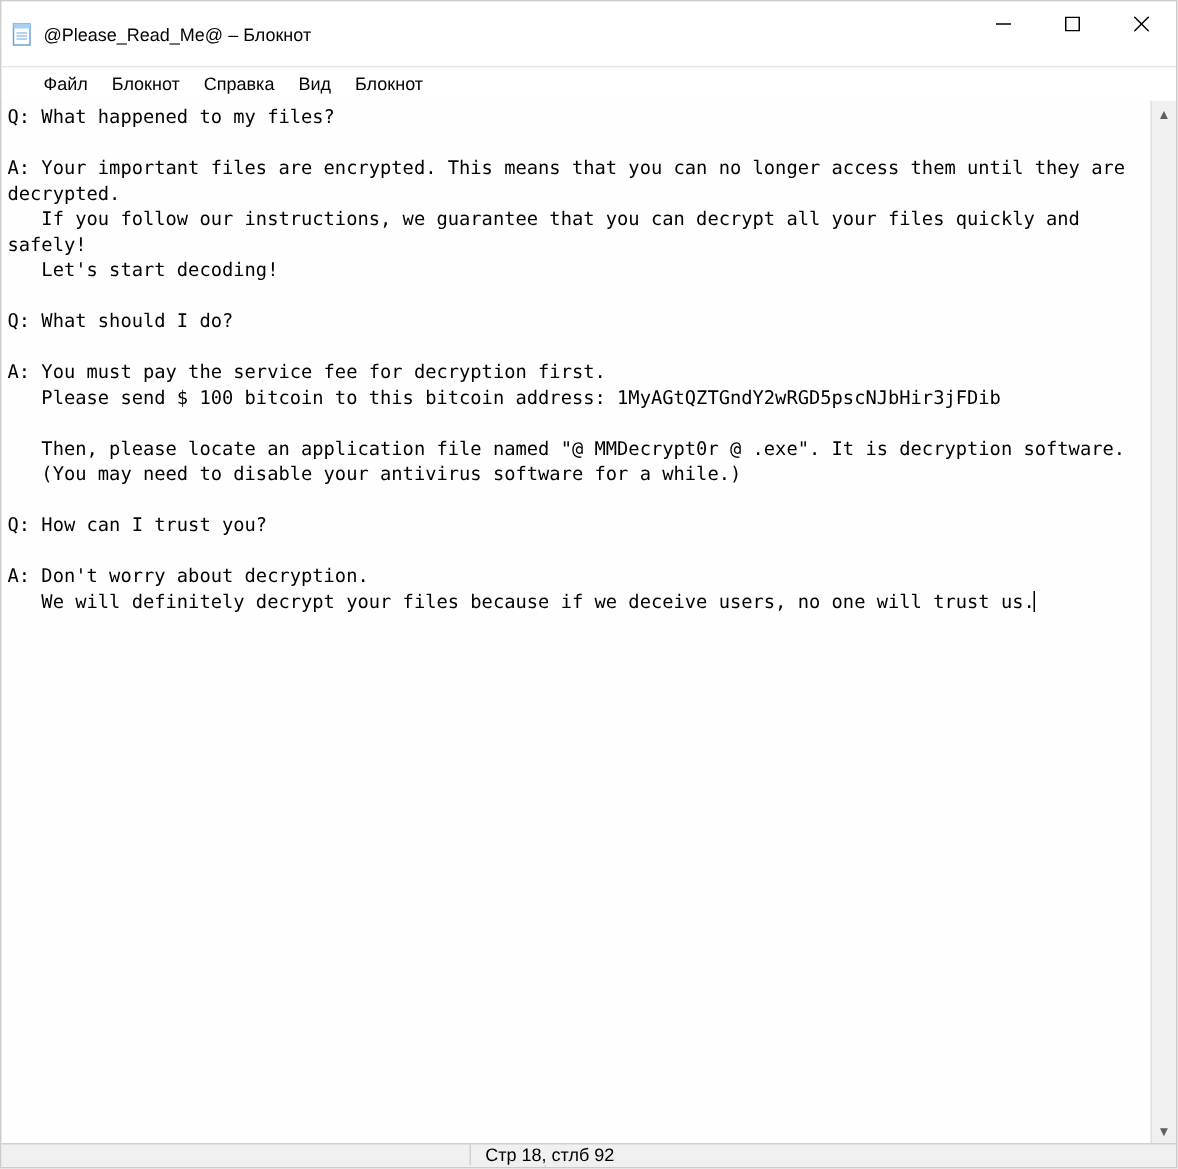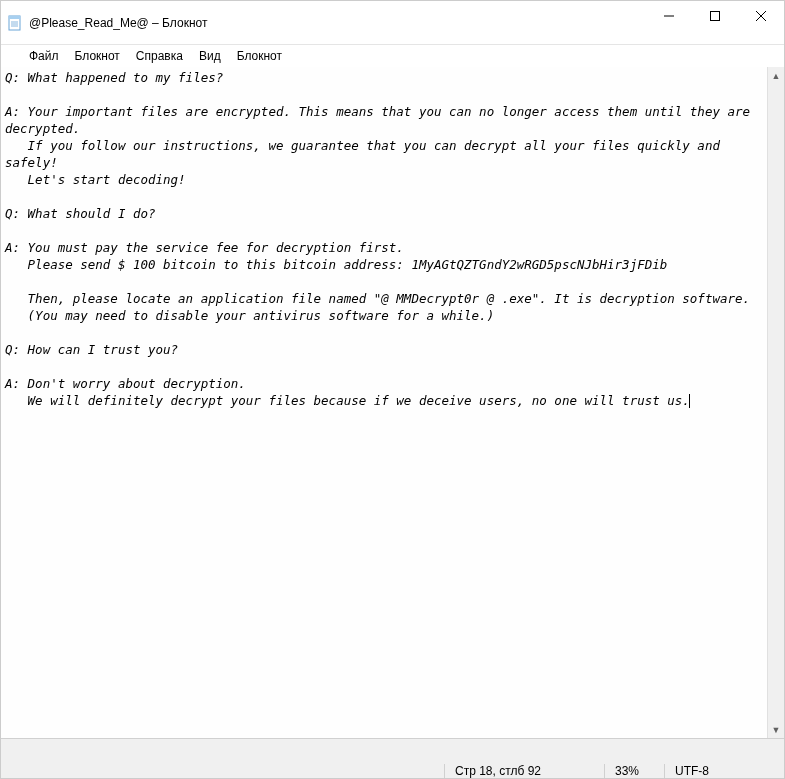--- a/index.html
+++ b/index.html
@@ -62,21 +62,20 @@
     .menu-item {
       padding: 2px 8px;
       font-size: 12px;
       color: #000000;
       cursor: pointer;
     }
     .content-area {
       flex: 1;
       display: flex;
       overflow: hidden;
-      font-style: italic;
     }
     .text-content {
       flex: 1;
       padding: 2px 4px;
       font-family: "Lucida Console", "Consolas", monospace;
       font-size: 12.5px;
       line-height: 17px;
       color: #000000;
       white-space: pre-wrap;
       overflow: auto;
@@ -95,27 +94,28 @@
       align-items: center;
       justify-content: center;
       cursor: pointer;
       color: #606060;
       font-size: 9px;
     }
     .scroll-track {
       flex: 1;
     }
     .statusbar {
-      height: 40px;
-      display: flex;
-      align-items: flex-end;
+      height: 16px;
+      display: flex;
+      align-items: center;
       background: #f0f0f0;
       border-top: 1px solid #d0d0d0;
       font-size: 12px;
       color: #000000;
+      flex-direction: column;
     }
     .status-cell {
       display: flex;
       align-items: center;
       padding: 0 10px;
       border-left: 1px solid #d0d0d0;
       white-space: nowrap;
     }
     .status-spacer {
       flex: 1;

